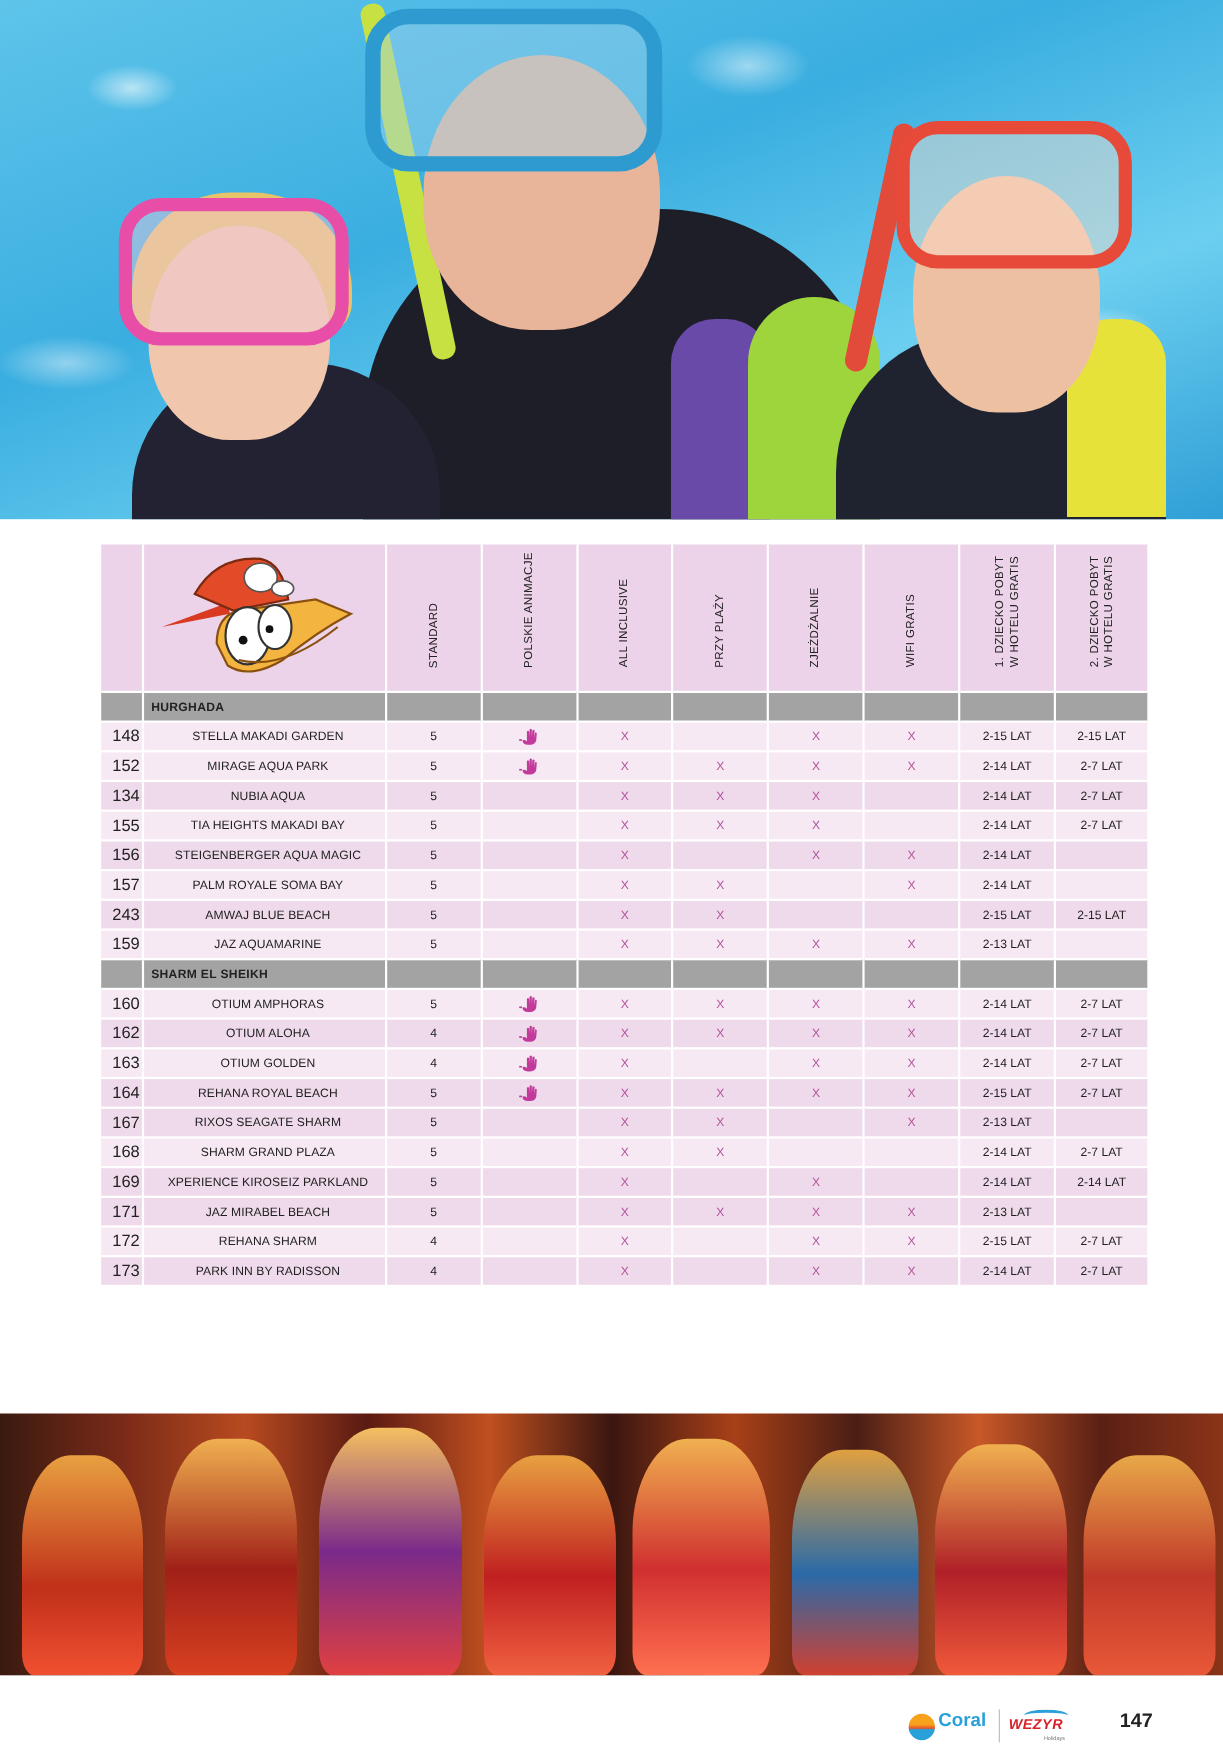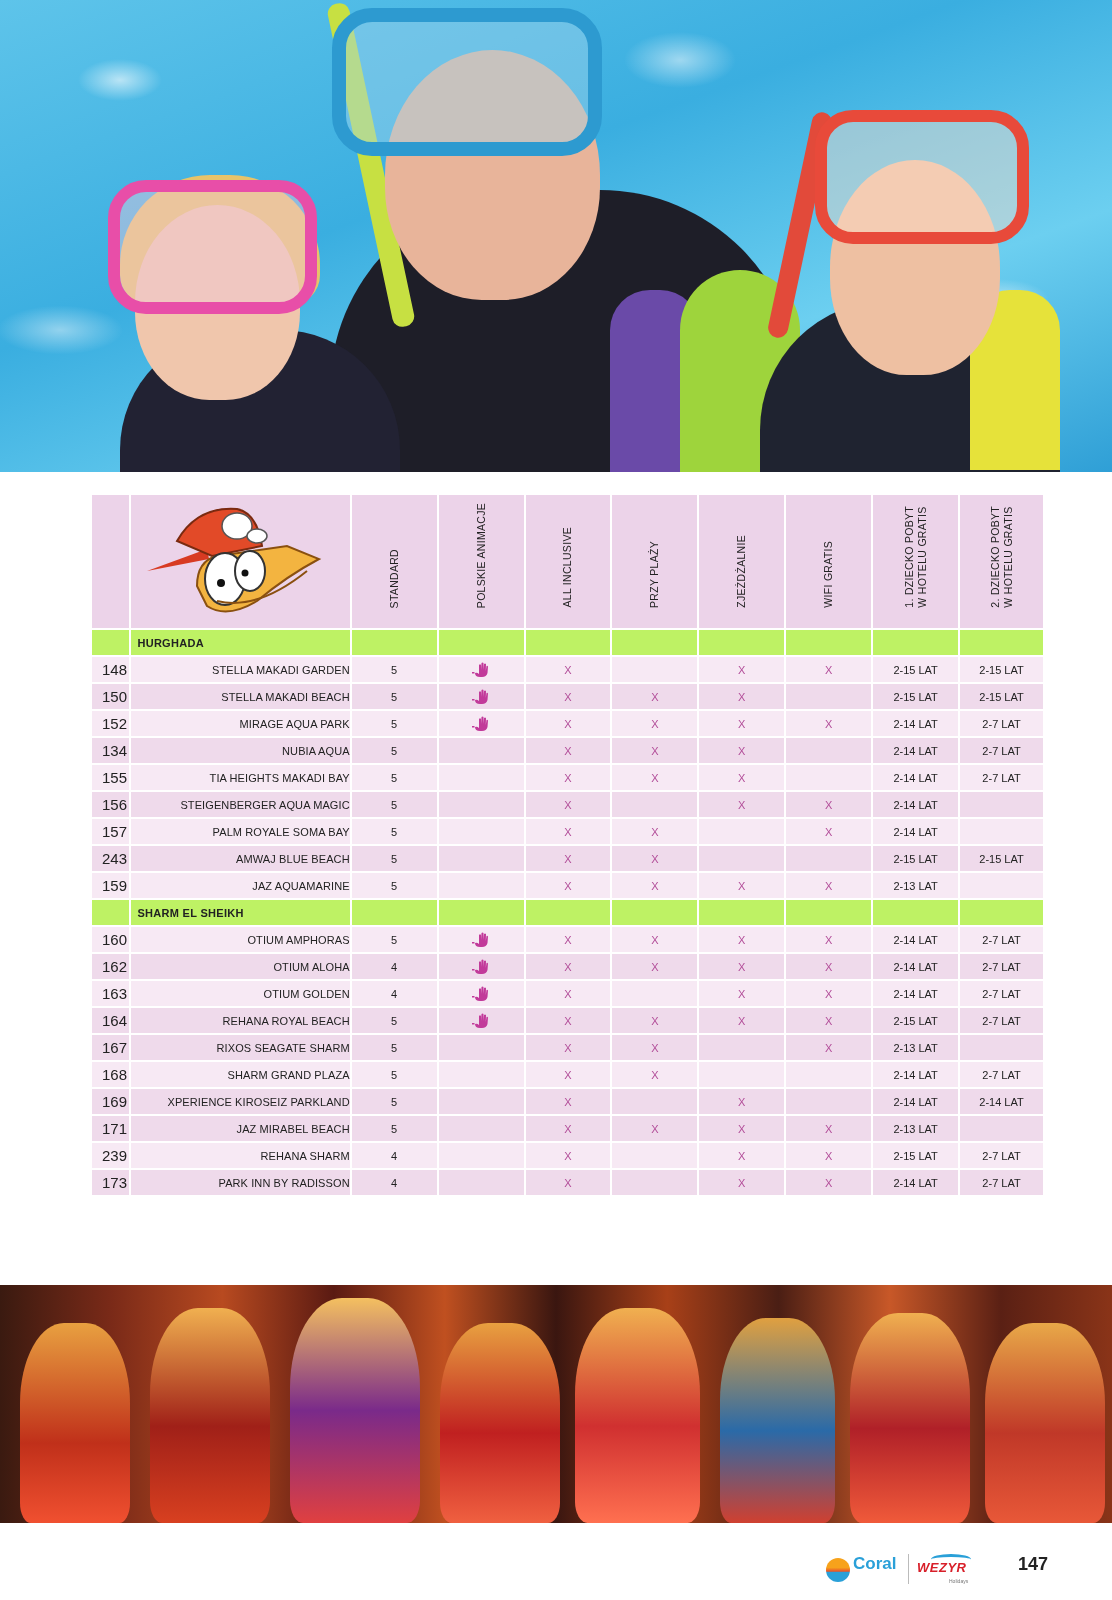--- a/index.html
+++ b/index.html
@@ -31,27 +31,27 @@
   .photo-top .p-snorkel2 { left:790px; top:110px; width:20px; height:230px; background:#e24a3a; transform:rotate(12deg); border-radius:10px; }
 
   
   .table-wrap { position:absolute; left:92px; top:495px; width:953px; }
   table.hotels { border-collapse:collapse; width:953px; table-layout:fixed; }
   table.hotels td, table.hotels th { border-right:2px solid #ffffff; padding:0; font-size:11px; color:#222; }
   table.hotels tr { border-bottom:2px solid #ffffff; }
   .hdr-row th { background:#ecd3e9; height:133px; vertical-align:bottom; font-weight:normal; }
   .hdr-row th .vlabel { writing-mode:vertical-rl; transform:rotate(180deg); font-size:10.5px; letter-spacing:0.3px; color:#222; white-space:pre-line; text-align:left; margin:0 auto 18px auto; line-height:13px; display:inline-block; }
   .hdr-row th.mascot-cell { vertical-align:middle; text-align:left; }
-  .section-row td { background:#bef264; height:25px; color:#f6e3ef; font-size:11px; font-weight:bold; letter-spacing:0.3px; }
+  .section-row td { background:#a3a3a3; height:25px; color:#f6e3ef; font-size:11px; font-weight:bold; letter-spacing:0.3px; }
   .section-row td.section-label { padding-left:6px; }
   .data-row td { height:25px; text-align:center; }
   .data-row.odd td { background:#f7e9f4; }
   .data-row.even td { background:#efdaeb; }
   .data-row td.num { text-align:left; padding-left:10px; font-size:15px; }
-  .data-row td.name { text-align:right; padding-left:6px; font-size:11px; letter-spacing:0.1px; }
+  .data-row td.name { text-align:center; padding-left:6px; font-size:11px; letter-spacing:0.1px; }
   .data-row td.mark { color:#b34f9a; font-size:11px; }
   .hand { display:inline-block; width:20px; height:18px; vertical-align:middle; }
 
   
   .photo-bottom { position:absolute; left:0; top:1285px; width:1112px; height:238px; overflow:hidden;
     background: linear-gradient(90deg, #3a1a10 0%, #7a2a18 10%, #b84a20 20%, #5a1a12 30%, #c05020 40%, #3a1610 50%, #a84018 60%, #4a1e14 70%, #c85828 80%, #5a2014 90%, #8a3418 100%); }
   .hookah { position:absolute; bottom:0; border-radius:40% 40% 10% 10%; }
 
   
   .footer { position:absolute; left:0; top:1540px; width:1112px; height:50px; }
@@ -152,35 +152,20 @@
               <path d="M9 16 Q4 16 4 12 Q6 11 8 13 L8 4 Q9 2.5 10 4 L10 9 L10.5 2 Q11.5 1 12.5 2 L12.5 9 L13 3 Q14 2 15 3 L14.8 10 L15.5 5 Q16.5 4.5 17 5.5 L16.5 12 Q15.5 16 11 16 Z" fill="#c23a9a"></path>
               <rect x="1" y="11" width="2.5" height="1.5" fill="#c23a9a"></rect>
             </svg></td>
           <td class="mark">X</td>
           <td class="mark"></td>
           <td class="mark">X</td>
           <td class="mark">X</td>
           <td>2-15 LAT</td>
           <td>2-15 LAT</td>
         </tr>
-        <tr class="data-row even">
-          <td class="num">150</td>
-          <td class="name">STELLA MAKADI BEACH</td>
-          <td>5</td>
-          <td><svg class="hand" viewBox="0 0 20 18">
-              <path d="M9 16 Q4 16 4 12 Q6 11 8 13 L8 4 Q9 2.5 10 4 L10 9 L10.5 2 Q11.5 1 12.5 2 L12.5 9 L13 3 Q14 2 15 3 L14.8 10 L15.5 5 Q16.5 4.5 17 5.5 L16.5 12 Q15.5 16 11 16 Z" fill="#c23a9a"></path>
-              <rect x="1" y="11" width="2.5" height="1.5" fill="#c23a9a"></rect>
-            </svg></td>
-          <td class="mark">X</td>
-          <td class="mark">X</td>
-          <td class="mark">X</td>
-          <td class="mark"></td>
-          <td>2-15 LAT</td>
-          <td>2-15 LAT</td>
-        </tr>
         <tr class="data-row odd">
           <td class="num">152</td>
           <td class="name">MIRAGE AQUA PARK</td>
           <td>5</td>
           <td><svg class="hand" viewBox="0 0 20 18">
               <path d="M9 16 Q4 16 4 12 Q6 11 8 13 L8 4 Q9 2.5 10 4 L10 9 L10.5 2 Q11.5 1 12.5 2 L12.5 9 L13 3 Q14 2 15 3 L14.8 10 L15.5 5 Q16.5 4.5 17 5.5 L16.5 12 Q15.5 16 11 16 Z" fill="#c23a9a"></path>
               <rect x="1" y="11" width="2.5" height="1.5" fill="#c23a9a"></rect>
             </svg></td>
           <td class="mark">X</td>
           <td class="mark">X</td>
@@ -375,21 +360,21 @@
           <td>5</td>
           <td></td>
           <td class="mark">X</td>
           <td class="mark">X</td>
           <td class="mark">X</td>
           <td class="mark">X</td>
           <td>2-13 LAT</td>
           <td></td>
         </tr>
         <tr class="data-row odd">
-          <td class="num">239</td>
+          <td class="num">172</td>
           <td class="name">REHANA SHARM</td>
           <td>4</td>
           <td></td>
           <td class="mark">X</td>
           <td class="mark"></td>
           <td class="mark">X</td>
           <td class="mark">X</td>
           <td>2-15 LAT</td>
           <td>2-7 LAT</td>
         </tr>

